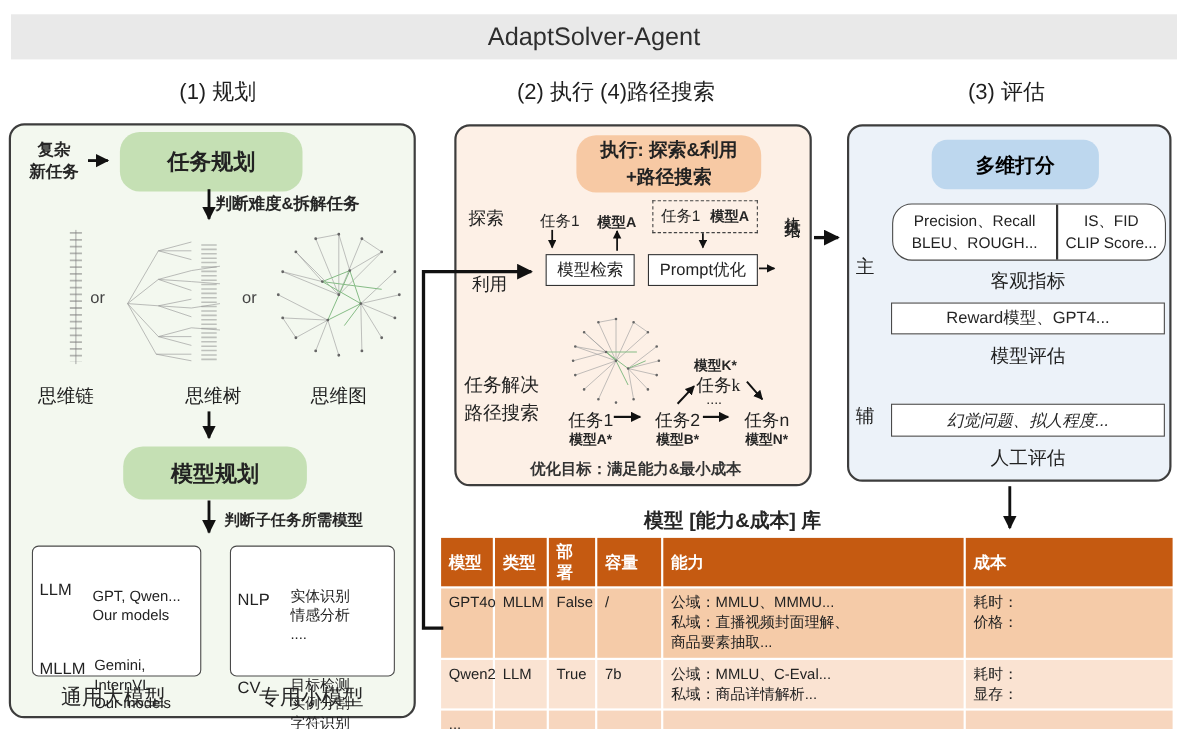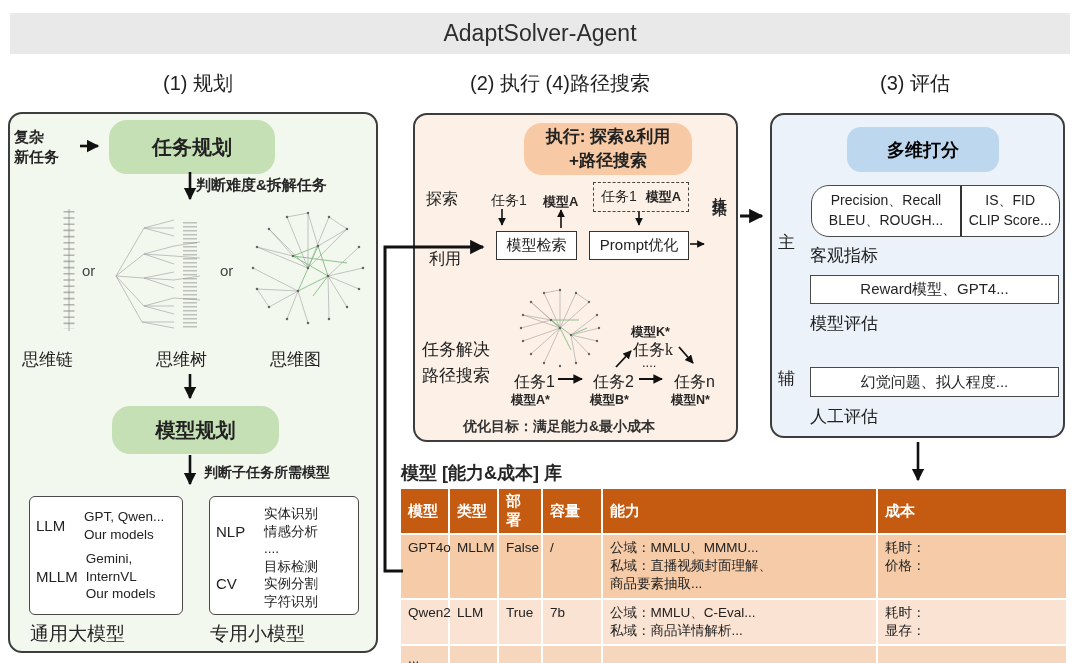--- a/index.html
+++ b/index.html
@@ -1,20 +1,20 @@
 <!DOCTYPE html>
 <html><head>
 <meta charset="utf-8">
 <style>
   html,body{margin:0;padding:0;background:#ffffff;}
   body{font-family:"Liberation Sans","DejaVu Sans",sans-serif;color:#262626;}
   #stage{position:relative;width:1080px;height:663px;background:#ffffff;overflow:hidden;}
   .abs{position:absolute;}
   .pre{white-space:pre-line;}
-  .ctr{text-align:left;}
+  .ctr{text-align:center;}
 
   
   .titlebar{left:10px;top:13px;width:1060px;height:41px;background:#e9e9e9;
     display:flex;align-items:center;justify-content:center;font-size:23px;color:#2e2e2e;}
   .sec-h{top:70px;font-size:20px;color:#1f1f1f;text-align:center;}
 
   
   .panel{border:2px solid #3d3d3d;border-radius:14px;box-sizing:border-box;}
   .panel-plan{left:8px;top:112px;width:370px;height:541px;background:#f3f8ef;}
   .panel-exec{left:413px;top:113px;width:325px;height:329px;background:#fdf0e6;}
@@ -34,21 +34,21 @@
     display:flex;align-items:center;justify-content:center;gap:9px;}
   .lbl16{font-size:16px;color:#222;}
   .lbl17{font-size:17px;color:#222;}
   .b{font-weight:bold;}
   .vtext{writing-mode:vertical-rl;text-orientation:upright;font-size:15px;line-height:1.1;letter-spacing:2px;color:#222;}
 
   
   .modelbox{display:flex;flex-direction:column;justify-content:space-around;padding:8px 6px;}
   .mrow{display:flex;align-items:center;gap:8px;}
   .mkey{font-size:15px;color:#222;flex:0 0 40px;text-align:left;}
-  .mval{font-size:13.5px;line-height:1.3;color:#222;}
+  .mval{font-size:13.5px;line-height:1.3;color:#222;margin-top:28px;}
 
   
   .metricbox{display:flex;}
   .mcell{display:flex;align-items:center;justify-content:center;font-size:14px;line-height:1.4;
     text-align:center;color:#222;}
   .mdivider{width:1.5px;background:#333;}
 
   
   table.lib{border-collapse:separate;border-spacing:2px;table-layout:fixed;}
   table.lib th{background:#c55a11;color:#fff;font-size:15px;font-weight:bold;text-align:left;
@@ -207,21 +207,21 @@
       <div class="mdivider"></div>
       <div class="mcell pre" style="flex:1;">IS、FID
 CLIP Score...</div>
     </div>
     <div class="abs ctr lbl17" style="left:38px;top:129px;width:249px;">客观指标</div>
 
     <div class="abs wbox" style="left:38px;top:160px;width:249px;height:29px;display:flex;align-items:center;justify-content:center;font-size:15px;">Reward模型、GPT4...</div>
     <div class="abs ctr lbl17" style="left:38px;top:197px;width:249px;">模型评估</div>
 
     <div class="abs lbl17" style="left:6px;top:252px;">辅</div>
-    <div class="abs wbox" style="left:38px;top:252px;width:249px;height:30px;display:flex;align-items:center;justify-content:center;font-size:15px;">幻觉问题、拟人程度...</div>
+    <div class="abs wbox" style="left:38px;top:252px;width:249px;height:30px;display:flex;align-items:center;justify-content:center;font-size:15px;font-style:italic;">幻觉问题、拟人程度...</div>
     <div class="abs ctr lbl17" style="left:38px;top:290px;width:249px;">人工评估</div>
   </div>
 
   <div class="abs ctr b" style="left:401px;top:461px;width:530px;font-size:18px;">模型 [能力&amp;成本] 库</div>
 
   <table class="lib abs" style="left:399px;top:487px;width:661px;">
     <colgroup>
       <col style="width:47px;">
         <col style="width:47px;">
         <col style="width:42px;">

